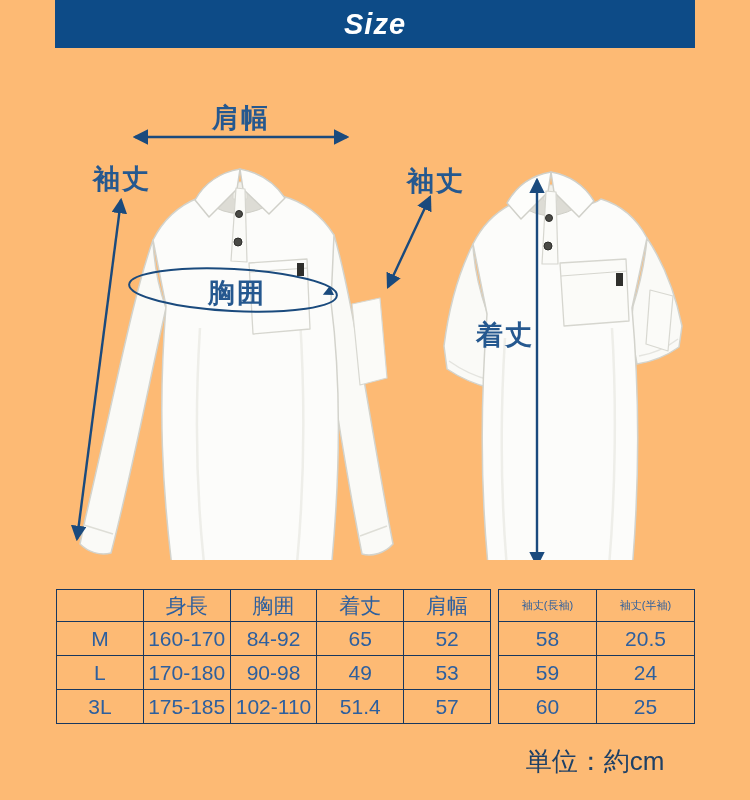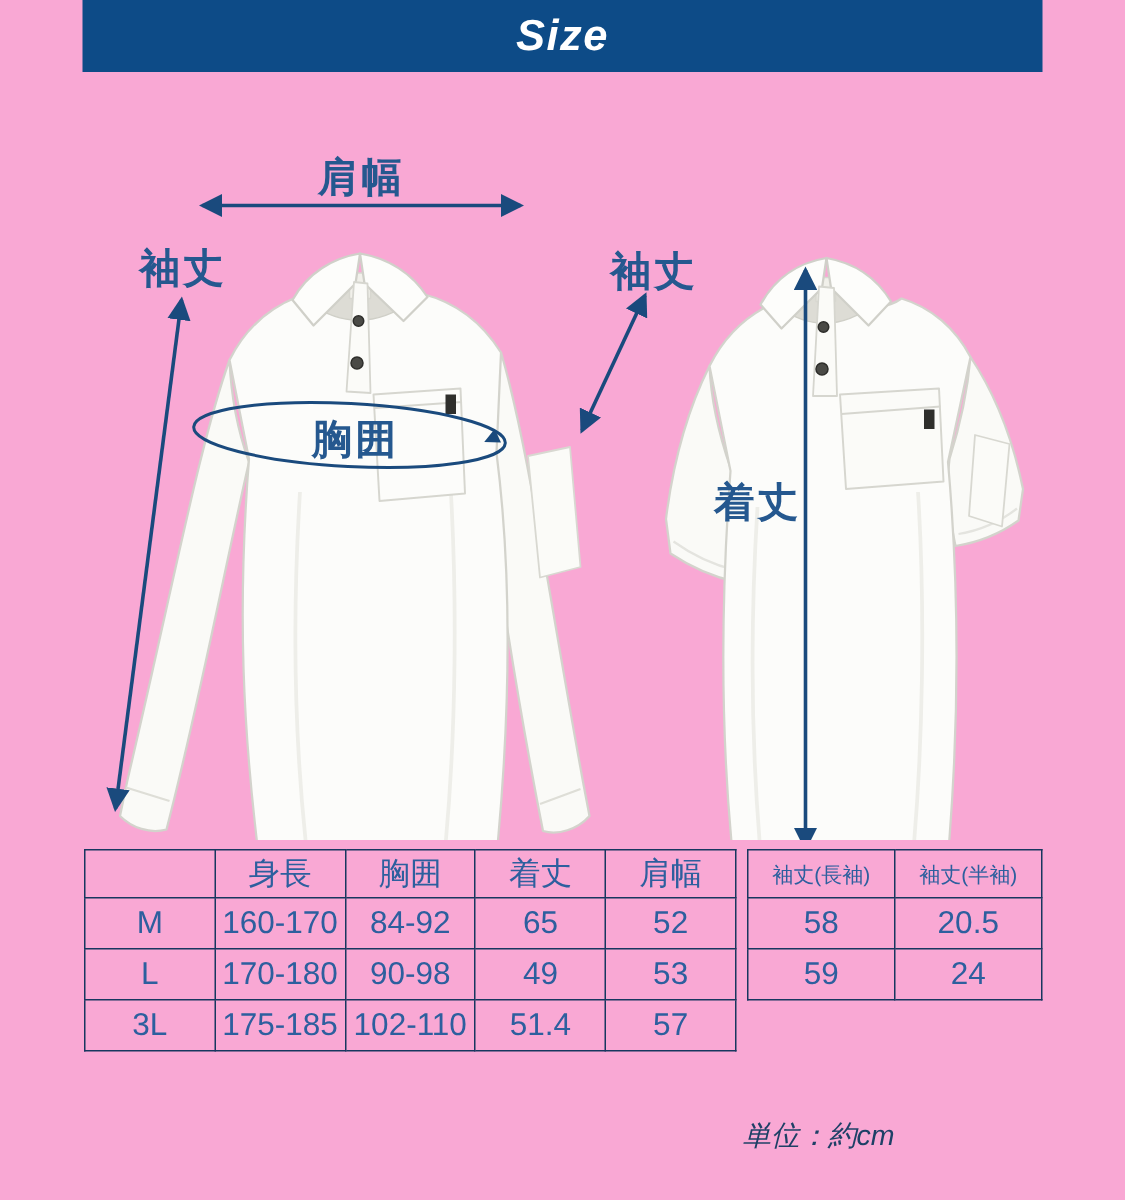--- a/index.html
+++ b/index.html
@@ -1,17 +1,17 @@
 <!DOCTYPE html>
 <html><head>
 <meta charset="utf-8">
 <style>
   html,body{margin:0;padding:0;background:#ffffff;}
   .page{
-    position:relative;width:750px;height:800px;background:#f9a8d4;
+    position:relative;width:750px;height:800px;background:#fdba74;
     font-family:"Liberation Sans","DejaVu Sans",sans-serif;overflow:hidden;
   }
   
   .header-bar{
     position:absolute;left:55px;top:0;width:640px;height:48px;
     background:#0d4b87;display:flex;align-items:center;justify-content:center;
   }
   .header-title{
     color:#ffffff;font-size:29px;font-weight:bold;font-style:italic;letter-spacing:1px;
   }
@@ -21,33 +21,33 @@
   .meas-label{
     position:absolute;width:120px;text-align:center;
     font-size:27px;font-weight:bold;color:#25588f;letter-spacing:2px;line-height:30px;
   }
   .lbl-shoulder{left:181px;top:55px;}
   .lbl-sleeve-long{left:62px;top:116px;}
   .lbl-sleeve-short{left:376px;top:118px;}
   .lbl-chest{left:177px;top:230px;}
   .lbl-body-length{left:445px;top:272px;}
   
-  table{border-collapse:collapse;position:absolute;table-layout:fixed;}
+  table{border-collapse:collapse;position:absolute;table-layout:fixed;margin-top:23px;}
   .size-table{left:56px;top:566px;width:435px;}
   .sleeve-table{left:498px;top:566px;width:197px;}
   th,td{
     border:1.5px solid #17375f;text-align:center;vertical-align:middle;
     font-weight:normal;color:#2d5f9e;padding:0;font-size:21px;line-height:1;
   }
   thead th{height:31px;}
   tbody th,tbody td{height:33px;}
-  .sleeve-table thead th{font-size:14px;}
+  .sleeve-table thead th{font-size:11px;}
   .footnote{
-    position:absolute;left:495px;top:744px;width:200px;text-align:left;
-    font-size:19px;color:#1e4066;font-style:italic;
+    position:absolute;left:495px;top:744px;width:200px;text-align:center;
+    font-size:26px;color:#1e4066;
   }
 </style>
 </head>
 <body>
 
 <div class="page">
 
   <div class="header-bar">
     <span class="header-title">Size</span>
   </div>
@@ -179,18 +179,22 @@
     </thead>
     <tbody>
       <tr>
         <td>58</td>
         <td>20.5</td>
       </tr>
       <tr>
         <td>59</td>
         <td>24</td>
       </tr>
+      <tr>
+        <td>60</td>
+        <td>25</td>
+      </tr>
     </tbody>
   </table>
 
   <div class="footnote">単位：約cm</div>
 
 </div>
 
 </body></html>

